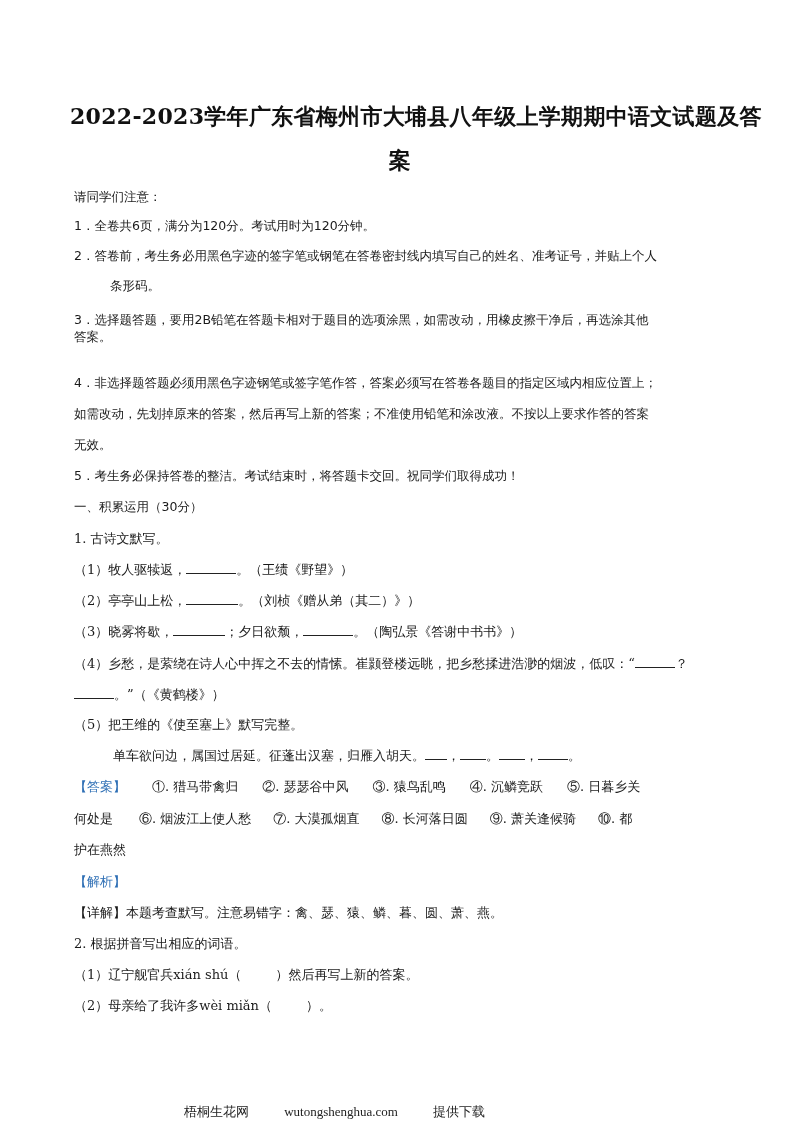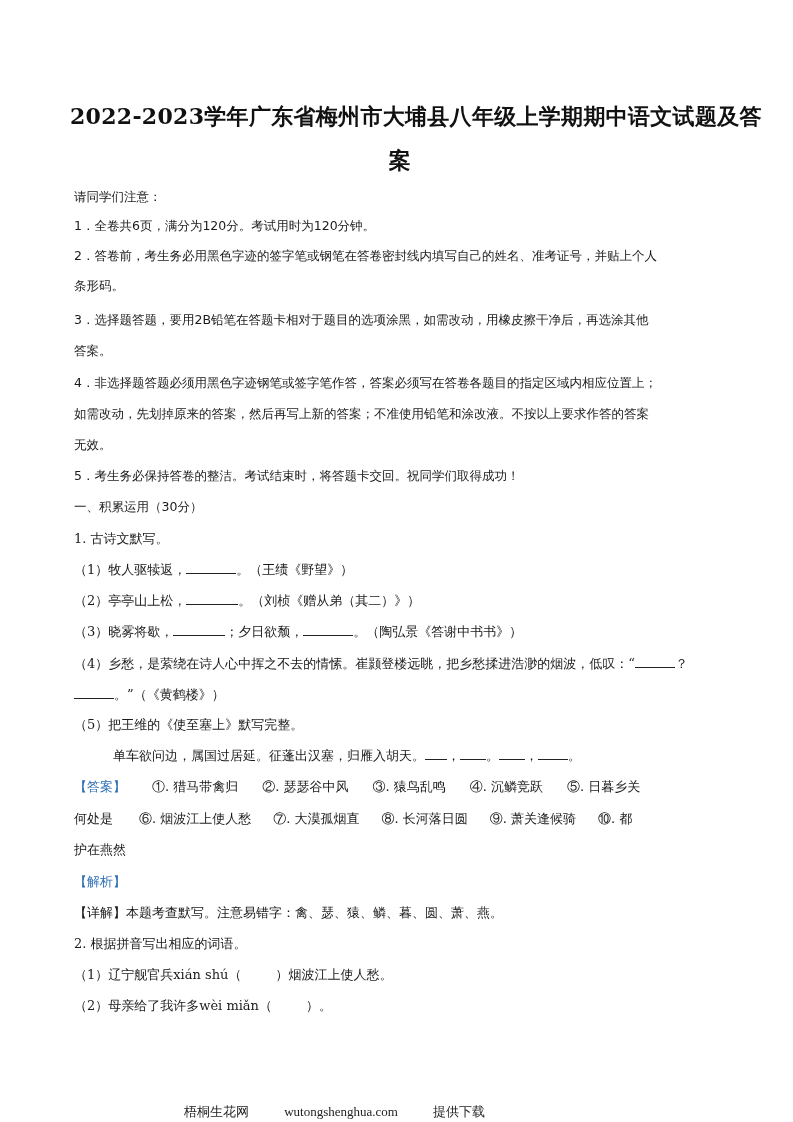--- a/index.html
+++ b/index.html
@@ -76,23 +76,23 @@
 <body>
 
 <div class="page">
 
   <div class="title" style="top:102px;">2022-2023学年广东省梅州市大埔县八年级上学期期中语文试题及答</div>
   <div class="title" style="top:146px;">案</div>
 
   <div class="line bold" style="top:188px;">请同学们注意：</div>
   <div class="line bold" style="top:217px;">1．全卷共6页，满分为120分。考试用时为120分钟。</div>
   <div class="line bold" style="top:247px;">2．答卷前，考生务必用黑色字迹的签字笔或钢笔在答卷密封线内填写自己的姓名、准考证号，并贴上个人</div>
-  <div class="line bold" style="top:277px;">条形码。</div>
+  <div class="line bold" style="top:277px;margin-left:36px;">条形码。</div>
   <div class="line bold" style="top:311px;">3．选择题答题，要用2B铅笔在答题卡相对于题目的选项涂黑，如需改动，用橡皮擦干净后，再选涂其他</div>
-  <div class="line bold" style="top:342px;">答案。</div>
+  <div class="line bold" style="top:328px;">答案。</div>
   <div class="line bold" style="top:374px;">4．非选择题答题必须用黑色字迹钢笔或签字笔作答，答案必须写在答卷各题目的指定区域内相应位置上；</div>
   <div class="line bold" style="top:405px;">如需改动，先划掉原来的答案，然后再写上新的答案；不准使用铅笔和涂改液。不按以上要求作答的答案</div>
   <div class="line bold" style="top:436px;">无效。</div>
   <div class="line bold" style="top:467px;">5．考生务必保持答卷的整洁。考试结束时，将答题卡交回。祝同学们取得成功！</div>
 
   <div class="line bold" style="top:498px;">一、积累运用（30分）</div>
 
   <div class="line" style="top:530px;">1. 古诗文默写。</div>
 
   <div class="line" style="top:561px;">
@@ -126,21 +126,21 @@
   <div class="line" style="top:810px;">
     <span class="ans-item">何处是</span><span class="gap" style="width:26px;"></span><span class="ans-item">⑥. 烟波江上使人愁</span><span class="gap" style="width:22px;"></span><span class="ans-item">⑦. 大漠孤烟直</span><span class="gap" style="width:22px;"></span><span class="ans-item">⑧. 长河落日圆</span><span class="gap" style="width:22px;"></span><span class="ans-item">⑨. 萧关逢候骑</span><span class="gap" style="width:22px;"></span><span class="ans-item">⑩. 都</span>
   </div>
   <div class="line" style="top:841px;">护在燕然</div>
 
   <div class="line" style="top:904px;">【详解】本题考查默写。注意易错字：禽、瑟、猿、鳞、暮、圆、萧、燕。</div>
   <div class="line blue" style="top:873px;">【解析】</div>
 
   <div class="line" style="top:935px;">2. 根据拼音写出相应的词语。</div>
   <div class="line" style="top:966px;">
-    <span>（1）辽宁舰官兵xián shú（</span><span class="gap" style="width:34px;"></span><span>）烟波江上使人愁。</span>
+    <span>（1）辽宁舰官兵xián shú（</span><span class="gap" style="width:34px;"></span><span>）然后再写上新的答案。</span>
   </div>
   <div class="line" style="top:997px;">
     <span>（2）母亲给了我许多wèi miǎn（</span><span class="gap" style="width:34px;"></span><span>）。</span>
   </div>
 
   <div class="footer">
     <span>梧桐生花网</span>
     <span>wutongshenghua.com</span>
     <span>提供下载</span>
   </div>

